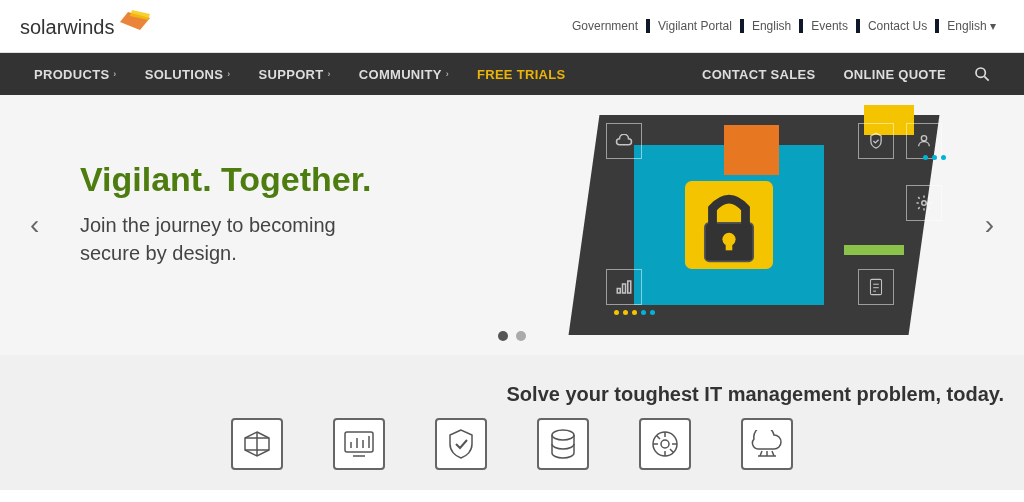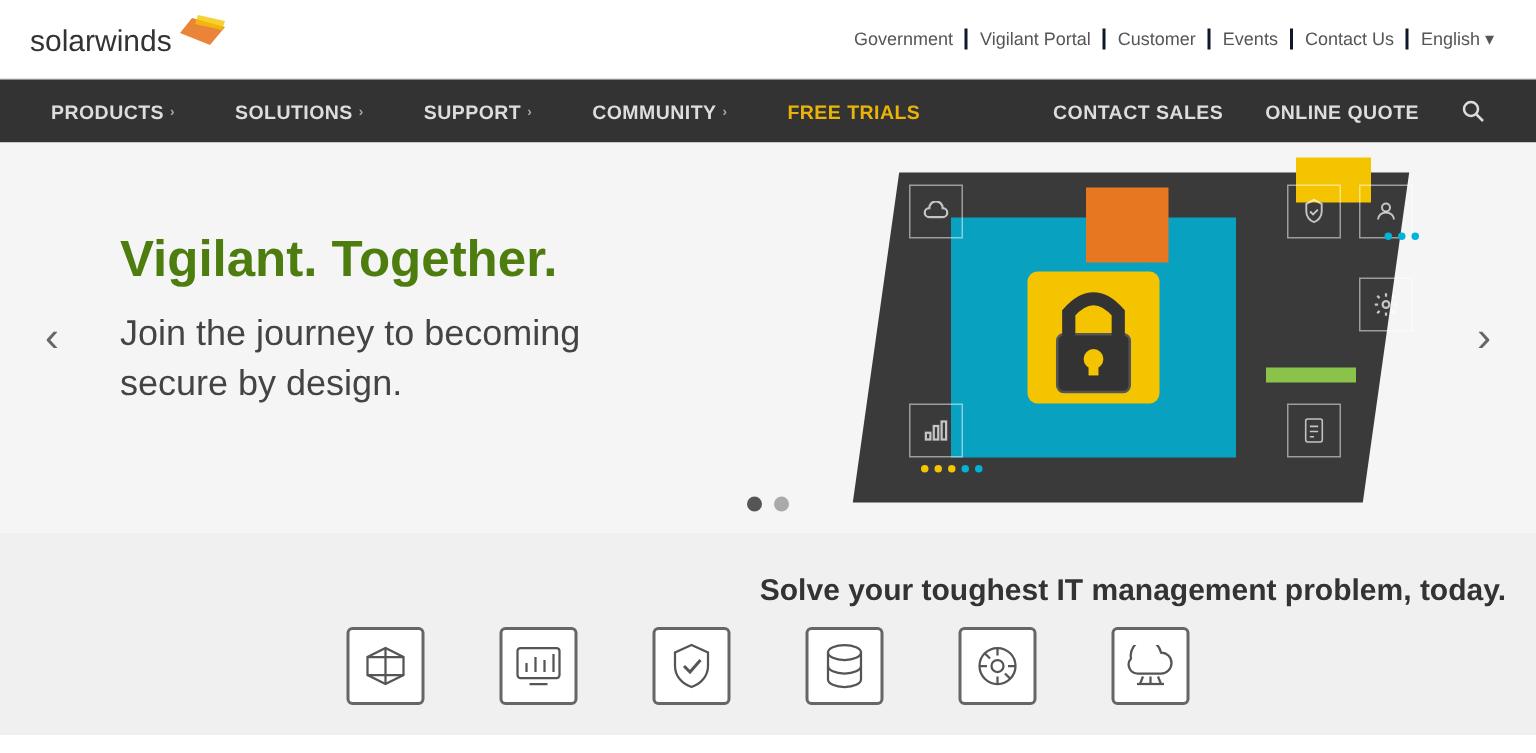--- a/index.html
+++ b/index.html
@@ -20,41 +20,41 @@
     }
     .utility-links {
       display: flex;
       align-items: center;
       gap: 0;
       font-size: 12px;
       color: #555;
     }
     .utility-links span {
       padding: 0 8px;
-      border-right: 2px solid #0f172a;
+      border-right: 4px solid #0f172a;
       cursor: pointer;
       color: #555;
     }
     .utility-links span:last-child {
       border-right: none;
     }
 
     
     .main-nav {
       background: #333333;
       display: flex;
       align-items: center;
       padding: 0 20px;
       height: 42px;
     }
     .nav-left {
       display: flex;
       align-items: center;
       flex: 1;
-      gap: 12px;
+      gap: 0;
     }
     .nav-item {
       color: #ddd;
       font-size: 13px;
       font-weight: 600;
       padding: 0 14px;
       height: 42px;
       display: flex;
       align-items: center;
       cursor: pointer;
@@ -104,21 +104,21 @@
       max-width: 500px;
     }
     .hero-title {
       font-size: 34px;
       font-weight: 700;
       color: #4d7c0f;
       line-height: 1.2;
       margin-bottom: 12px;
     }
     .hero-subtitle {
-      font-size: 24px;
+      font-size: 20px;
       color: #444;
       line-height: 1.4;
       margin-bottom: 24px;
     }
     .learn-more-btn {
       background: #e87722;
       color: #fff;
       border: none;
       padding: 10px 22px;
       font-size: 13px;
@@ -323,21 +323,21 @@
 
       <text x="0" y="26" font-family="Arial, sans-serif" font-size="20" font-weight="300" fill="#333">solarwinds</text>
 
       <polygon points="108,4 130,10 120,22 100,14" fill="#e87722" opacity="0.9"></polygon>
       <polygon points="112,2 130,6 128,12 110,8" fill="#f5c400" opacity="0.8"></polygon>
     </svg>
   </div>
   <div class="utility-links">
     <span>Government</span>
     <span>Vigilant Portal</span>
-    <span>Customer</span>
+    <span>English</span>
     <span>Events</span>
     <span>Contact Us</span>
     <span>English ▾</span>
   </div>
 </div>
 
 <nav class="main-nav">
   <div class="nav-left">
     <div class="nav-item">
       <span>PRODUCTS</span>

